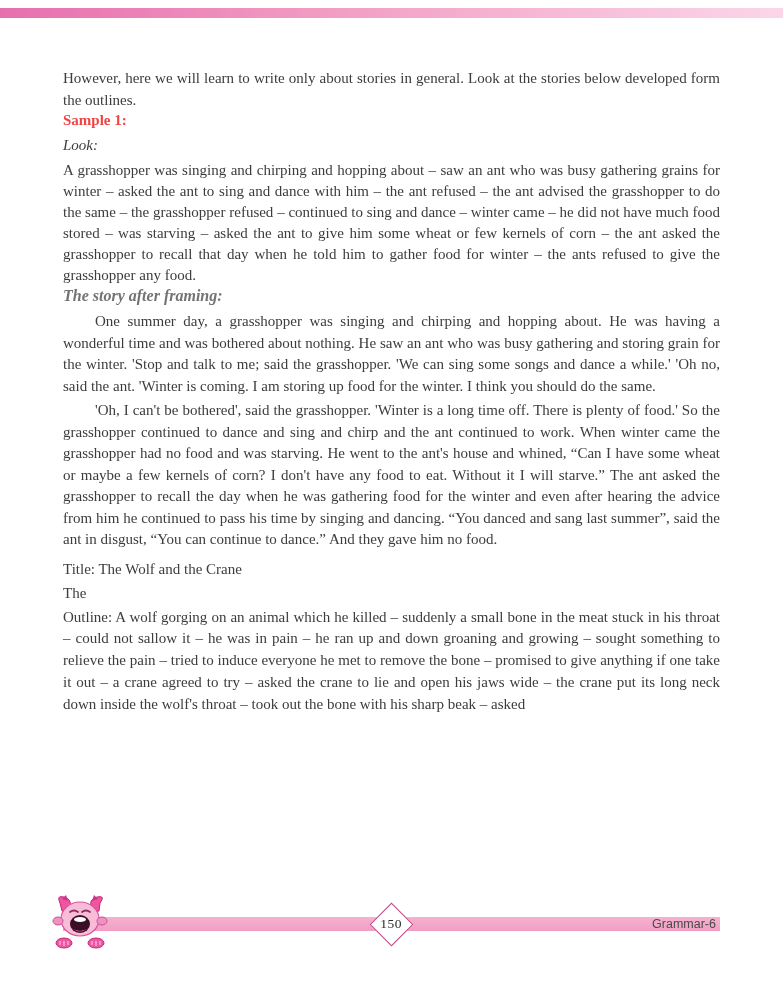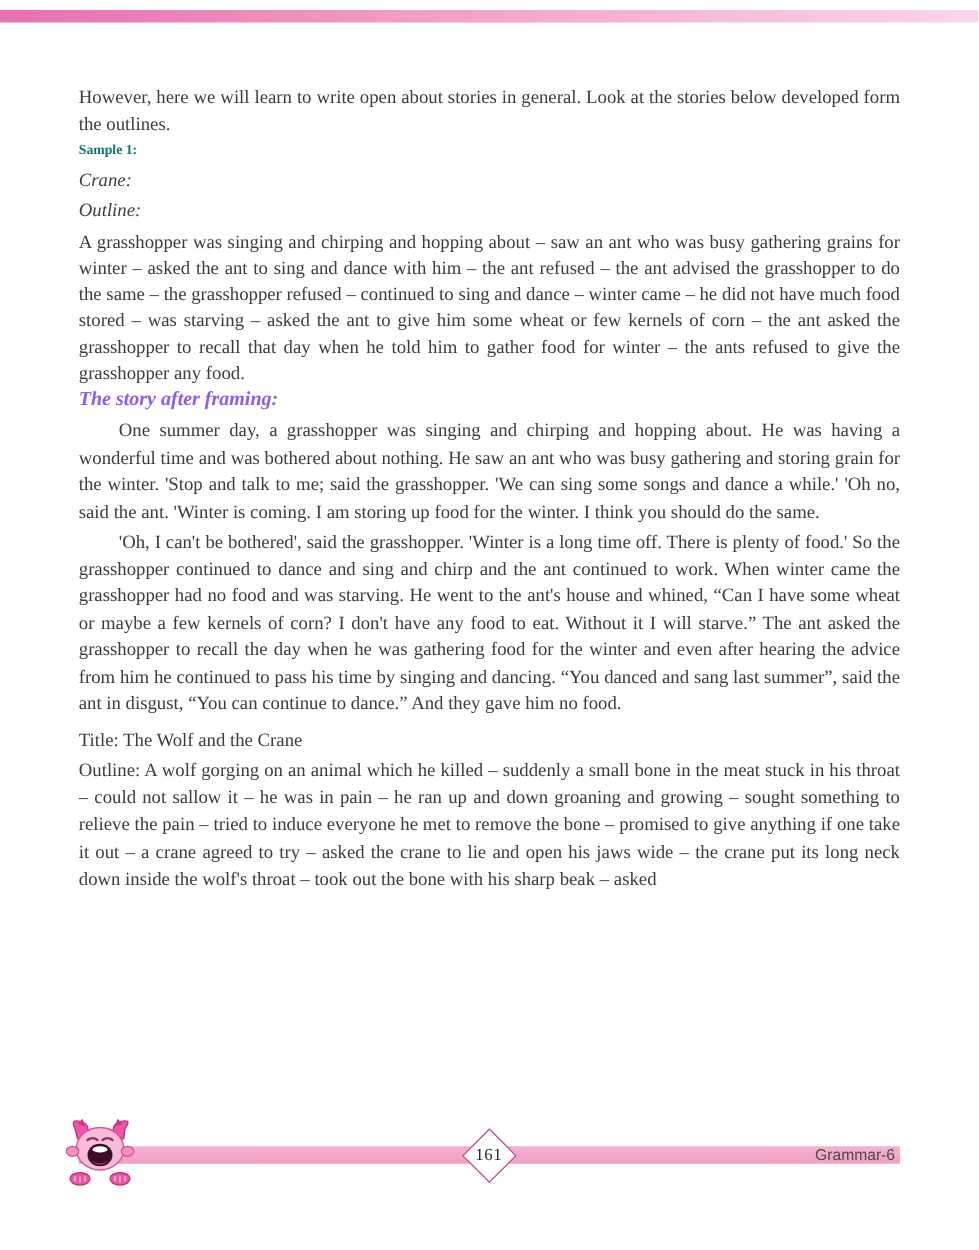--- a/index.html
+++ b/index.html
@@ -8,26 +8,26 @@
     font-family:"Liberation Serif", serif; color:#3c3c3c; overflow:hidden;
   }
   .topbar {
     position:absolute; top:8px; left:0; width:783px; height:10px;
     background:linear-gradient(to right,#e76fae 0%,#f2a0c5 45%,#fbd6e9 100%);
   }
   .content { position:absolute; left:63px; top:68px; width:657px; font-size:15px; }
   .content p { margin:0; }
   .intro { text-align:justify; line-height:21.5px; }
   .sample-heading {
-    margin:0; margin-top:13px; font-size:11px; font-weight:bold;
-    color:#0f766e; line-height:19px;
+    margin:0; margin-top:13px; font-size:15px; font-weight:bold;
+    color:#ef4444; line-height:19px;
   }
   .framing-heading {
     margin:0; margin-top:23px; font-size:16px; font-weight:bold; font-style:italic;
-    color:#8b5cf6; line-height:19px;
+    color:#737373; line-height:19px;
   }
   .line { line-height:18px; margin-top:6px !important; }
   .italic { font-style:italic; }
   .outline-para { text-align:justify; line-height:21px; margin-top:6px !important; }
   .story-para { text-align:justify; line-height:21.5px; text-indent:32px; }
   .story-para.first { margin-top:6px !important; }
   .story-para.second { margin-top:3px !important; }
   .outline2-para { text-align:justify; line-height:21.8px; margin-top:5px !important; }
   .gap-md { margin-top:23px !important; }
   .title-line2 { margin-top:9px !important; }
@@ -55,32 +55,32 @@
 </style>
 </head>
 <body>
 
 <div class="page">
 
   <div class="topbar"></div>
 
   <div class="content">
 
-    <p class="intro">However, here we will learn to write open about stories in general. Look at the stories below developed form the outlines.</p>
+    <p class="intro">However, here we will learn to write only about stories in general. Look at the stories below developed form the outlines.</p>
 
     <p class="sample-heading">Sample 1:</p>
-    <p class="line italic">Crane:</p>
-    <p class="line italic">Outline:</p>
+    <p class="line italic">Look:</p>
     <p class="outline-para">A grasshopper was singing and chirping and hopping about – saw an ant who was busy gathering grains for winter – asked the ant to sing and dance with him – the ant refused – the ant advised the grasshopper to do the same – the grasshopper refused – continued to sing and dance – winter came – he did not have much food stored – was starving – asked the ant to give him some wheat or few kernels of corn – the ant asked the grasshopper to recall that day when he told him to gather food for winter – the ants refused to give the grasshopper any food.</p>
 
     <p class="framing-heading">The story after framing:</p>
     <p class="story-para first">One summer day, a grasshopper was singing and chirping and hopping about. He was having a wonderful time and was bothered about nothing. He saw an ant who was busy gathering and storing grain for the winter. 'Stop and talk to me; said the grasshopper. 'We can sing some songs and dance a while.' 'Oh no, said the ant. 'Winter is coming. I am storing up food for the winter. I think you should do the same.</p>
     <p class="story-para second">'Oh, I can't be bothered', said the grasshopper. 'Winter is a long time off. There is plenty of food.' So the grasshopper continued to dance and sing and chirp and the ant continued to work. When winter came the grasshopper had no food and was starving. He went to the ant's house and whined, “Can I have some wheat or maybe a few kernels of corn? I don't have any food to eat. Without it I will starve.” The ant asked the grasshopper to recall the day when he was gathering food for the winter and even after hearing the advice from him he continued to pass his time by singing and dancing. “You danced and sang last summer”, said the ant in disgust, “You can continue to dance.” And they gave him no food.</p>
 
     <p class="line title-line2">Title: The Wolf and the Crane</p>
+    <p class="line">The</p>
     <p class="outline2-para">Outline: A wolf gorging on an animal which he killed – suddenly a small bone in the meat stuck in his throat – could not sallow it – he was in pain – he ran up and down groaning and growing – sought something to relieve the pain – tried to induce everyone he met to remove the bone – promised to give anything if one take it out – a crane agreed to try – asked the crane to lie and open his jaws wide – the crane put its long neck down inside the wolf's throat – took out the bone with his sharp beak – asked</p>
 
   </div>
 
   <div class="footer-bar"></div>
 
   <svg class="mascot" viewBox="0 0 66 58" xmlns="http://www.w3.org/2000/svg">
 
     <path d="M12 10 Q8 2 16 4 Q24 6 22 14 Q20 20 14 18 Z" fill="#ee56a1" stroke="#c22877" stroke-width="1"></path>
     <path d="M52 10 Q58 2 49 4 Q41 6 43 14 Q45 20 51 18 Z" fill="#ee56a1" stroke="#c22877" stroke-width="1"></path>
@@ -100,18 +100,18 @@
     <ellipse cx="54" cy="28" rx="5" ry="4" fill="#f191c1" stroke="#c94f93" stroke-width="1"></ellipse>
 
     <ellipse cx="16" cy="50" rx="8" ry="5" fill="#ee56a1" stroke="#c22877" stroke-width="1"></ellipse>
     <ellipse cx="48" cy="50" rx="8" ry="5" fill="#ee56a1" stroke="#c22877" stroke-width="1"></ellipse>
     <path d="M12 48 L12 52 M16 48 L16 53 M20 48 L20 52" stroke="#ffd7ea" stroke-width="1"></path>
     <path d="M44 48 L44 52 M48 48 L48 53 M52 48 L52 52" stroke="#ffd7ea" stroke-width="1"></path>
   </svg>
 
   <div class="diamond-wrap">
     <div class="diamond-shape"></div>
-    <div class="page-num">161</div>
+    <div class="page-num">150</div>
   </div>
 
   <div class="grammar-label">Grammar-6</div>
 
 </div>
 
 </body></html>

